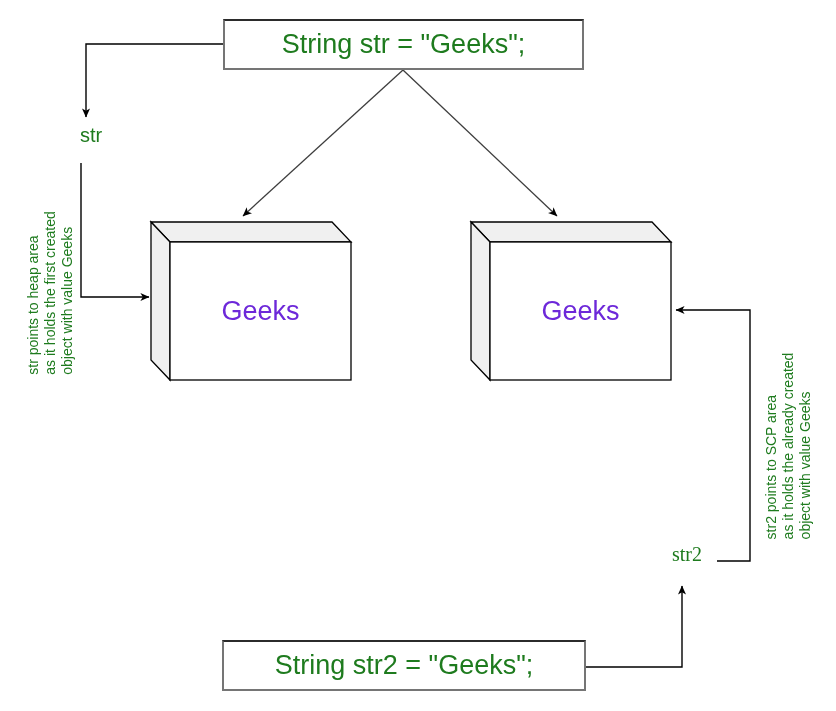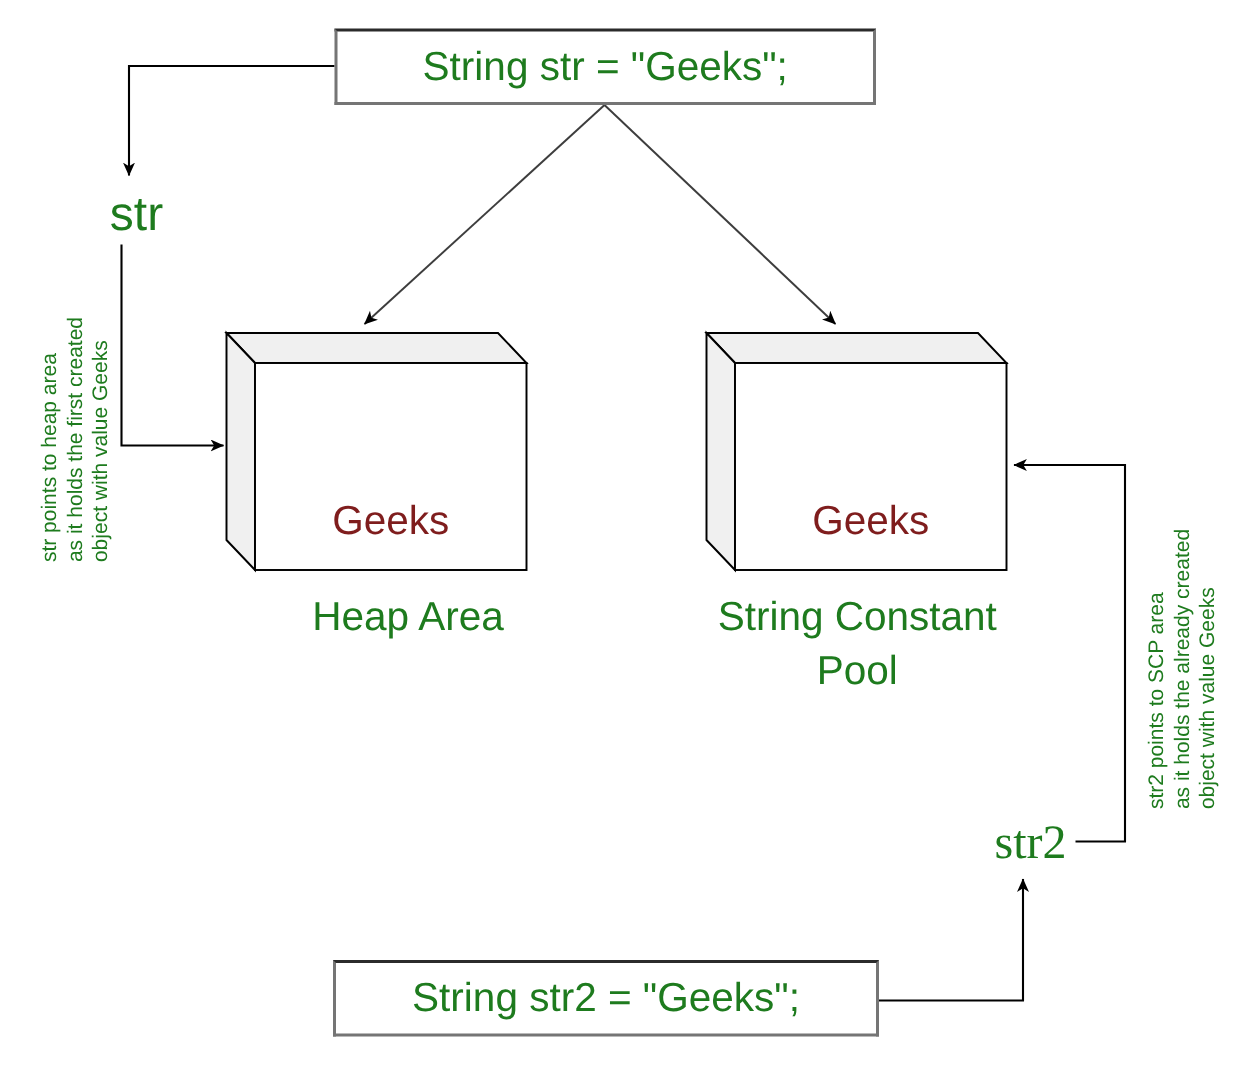--- a/index.html
+++ b/index.html
@@ -28,33 +28,32 @@
     background: #ffffff;
     display: flex;
     align-items: center;
     justify-content: center;
     font-size: 27px;
     color: #1e7b1e;
     white-space: nowrap;
   }
   .ref-label {
     position: absolute;
-    font-size: 32px;
+    font-size: 20px;
     color: #1e7b1e;
     text-align: center;
     white-space: nowrap;
   }
   .box-value {
     position: absolute;
     display: flex;
     align-items: center;
     justify-content: center;
     font-size: 27px;
-    color: #7f1d1d;
-    margin-top: 36px;
+    color: #6d28d9;
   }
   .area-label {
     position: absolute;
     font-size: 27px;
     line-height: 36px;
     color: #1e7b1e;
     text-align: center;
   }
   .vnote {
     position: absolute;
@@ -110,23 +109,21 @@
   <div class="code-box" style="left:222px; top:640px; width:364px; height:51px;">String str2 = "Geeks";</div>
 
   <div class="ref-label" style="left:61px; top:124px; width:60px;">str</div>
 
   <div class="ref-label" style="left:656px; top:543px; width:62px;font-family:Liberation Serif, serif;">str2</div>
 
   <div class="box-value" style="left:170px; top:242px; width:181px; height:138px;">Geeks</div>
 
   <div class="box-value" style="left:490px; top:242px; width:181px; height:138px;">Geeks</div>
 
-  <div class="area-label" style="left:172px; top:393px; width:200px;">Heap Area</div>
 
-  <div class="area-label" style="left:461px; top:393px; width:221px;">String Constant Pool</div>
 
   <div class="vnote" style="left:50px; top:293px;">
     <span>str points to heap area</span>
     <span>as it holds the first created</span>
     <span>object with value Geeks</span>
   </div>
 
   <div class="vnote" style="left:788px; top:446px;">
     <span>str2 points to SCP area</span>
     <span>as it holds the already created</span>

